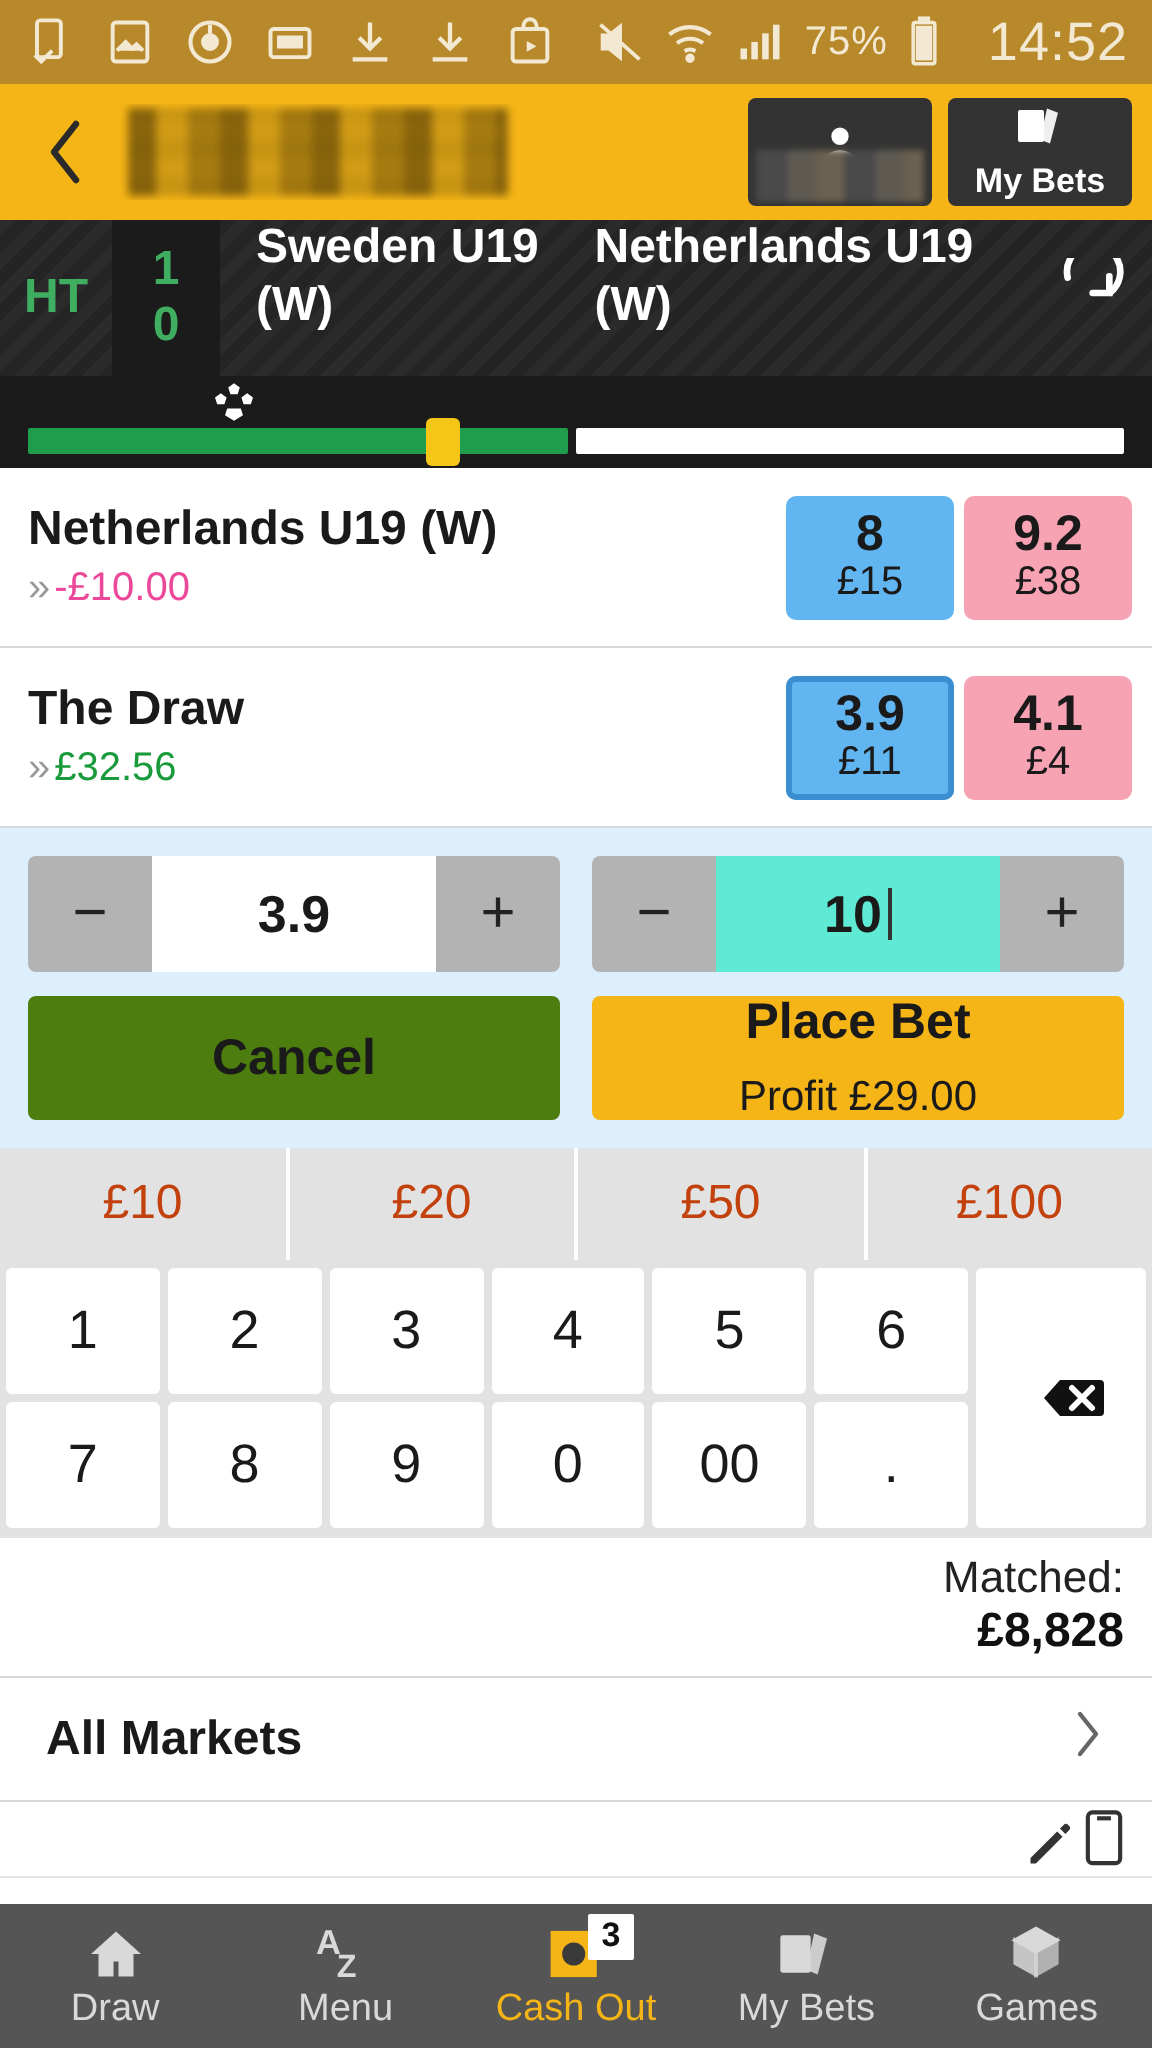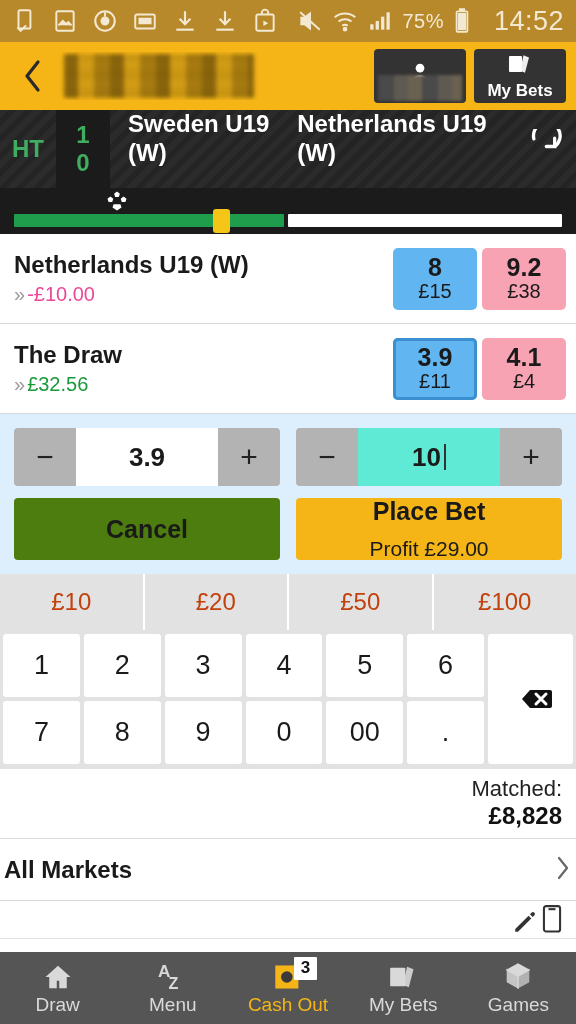--- a/index.html
+++ b/index.html
@@ -176,21 +176,21 @@
   .matched {
     background: #fff; height: 70px; border-bottom: 1px solid #d9d9d9;
     display: flex; flex-direction: column; align-items: flex-end;
     justify-content: center; padding-right: 14px; line-height: 1.2;
   }
   .matched .lbl { font-size: 22px; color: #222; }
   .matched .amt { font-size: 24px; font-weight: bold; color: #111; }
 
   .allmarkets {
     background: #fff; height: 62px; border-bottom: 1px solid #d9d9d9;
-    display: flex; align-items: center; padding: 0 4px; justify-content: flex-end;
+    display: flex; align-items: center; padding: 0 23px; justify-content: flex-end;
   }
   .allmarkets .lbl { flex: 1; font-size: 24px; font-weight: bold; color: #1a1a1a; }
 
   .cutrow {
     background: #fff; height: 38px; position: relative; overflow: hidden;
     border-bottom: 1px solid #e2e2e2;
   }
   .cutrow .icons { position: absolute; right: 12px; top: 4px; display: flex; gap: 2px; align-items: flex-end; }
 
   

